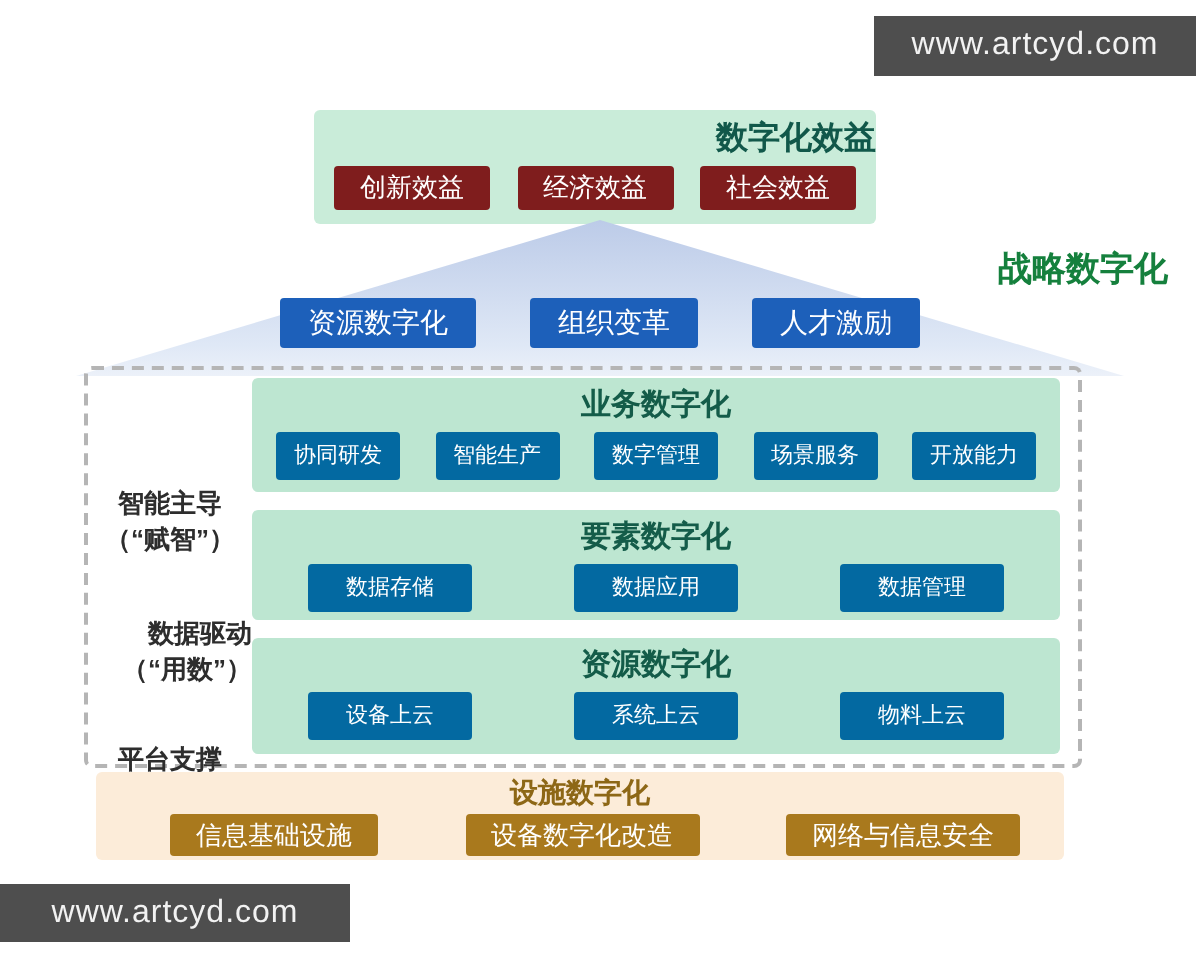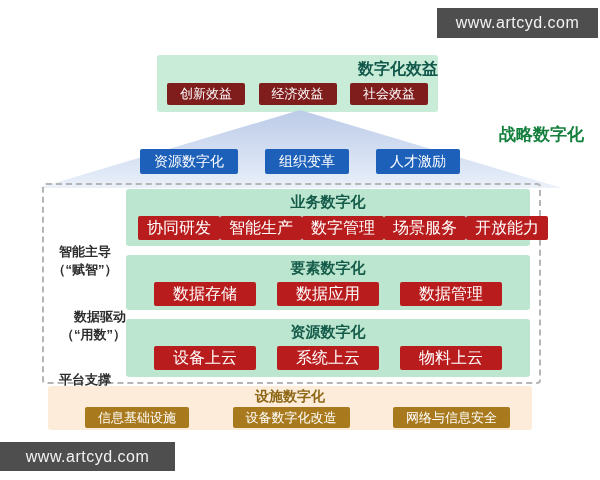--- a/index.html
+++ b/index.html
@@ -72,21 +72,21 @@
   .layer-3{top:319px;height:58px;}
   .layer-title{
     text-align:center;font-weight:bold;font-size:15px;color:#145c49;padding-top:4px;
   }
   .layer-row{
     display:flex;justify-content:space-between;align-items:center;margin-top:4px;
   }
   .row-pad-sm{padding:0 12px;}
   .row-pad-lg{padding:0 28px;gap:13px;}
   .green-box{
-    background:#b91c1c;color:#ffffff;font-size:16px;height:24px;line-height:24px;
+    background:#0369a1;color:#ffffff;font-size:11px;height:24px;line-height:24px;
     padding:0 9px;border-radius:2px;white-space:nowrap;
   }
   .green-box.wide{padding:0 19px;}
 
   
   .foundation{
     position:absolute;left:48px;top:386px;width:484px;height:44px;
     background:#fcecd9;border-radius:3px;
   }
   .foundation-title{

